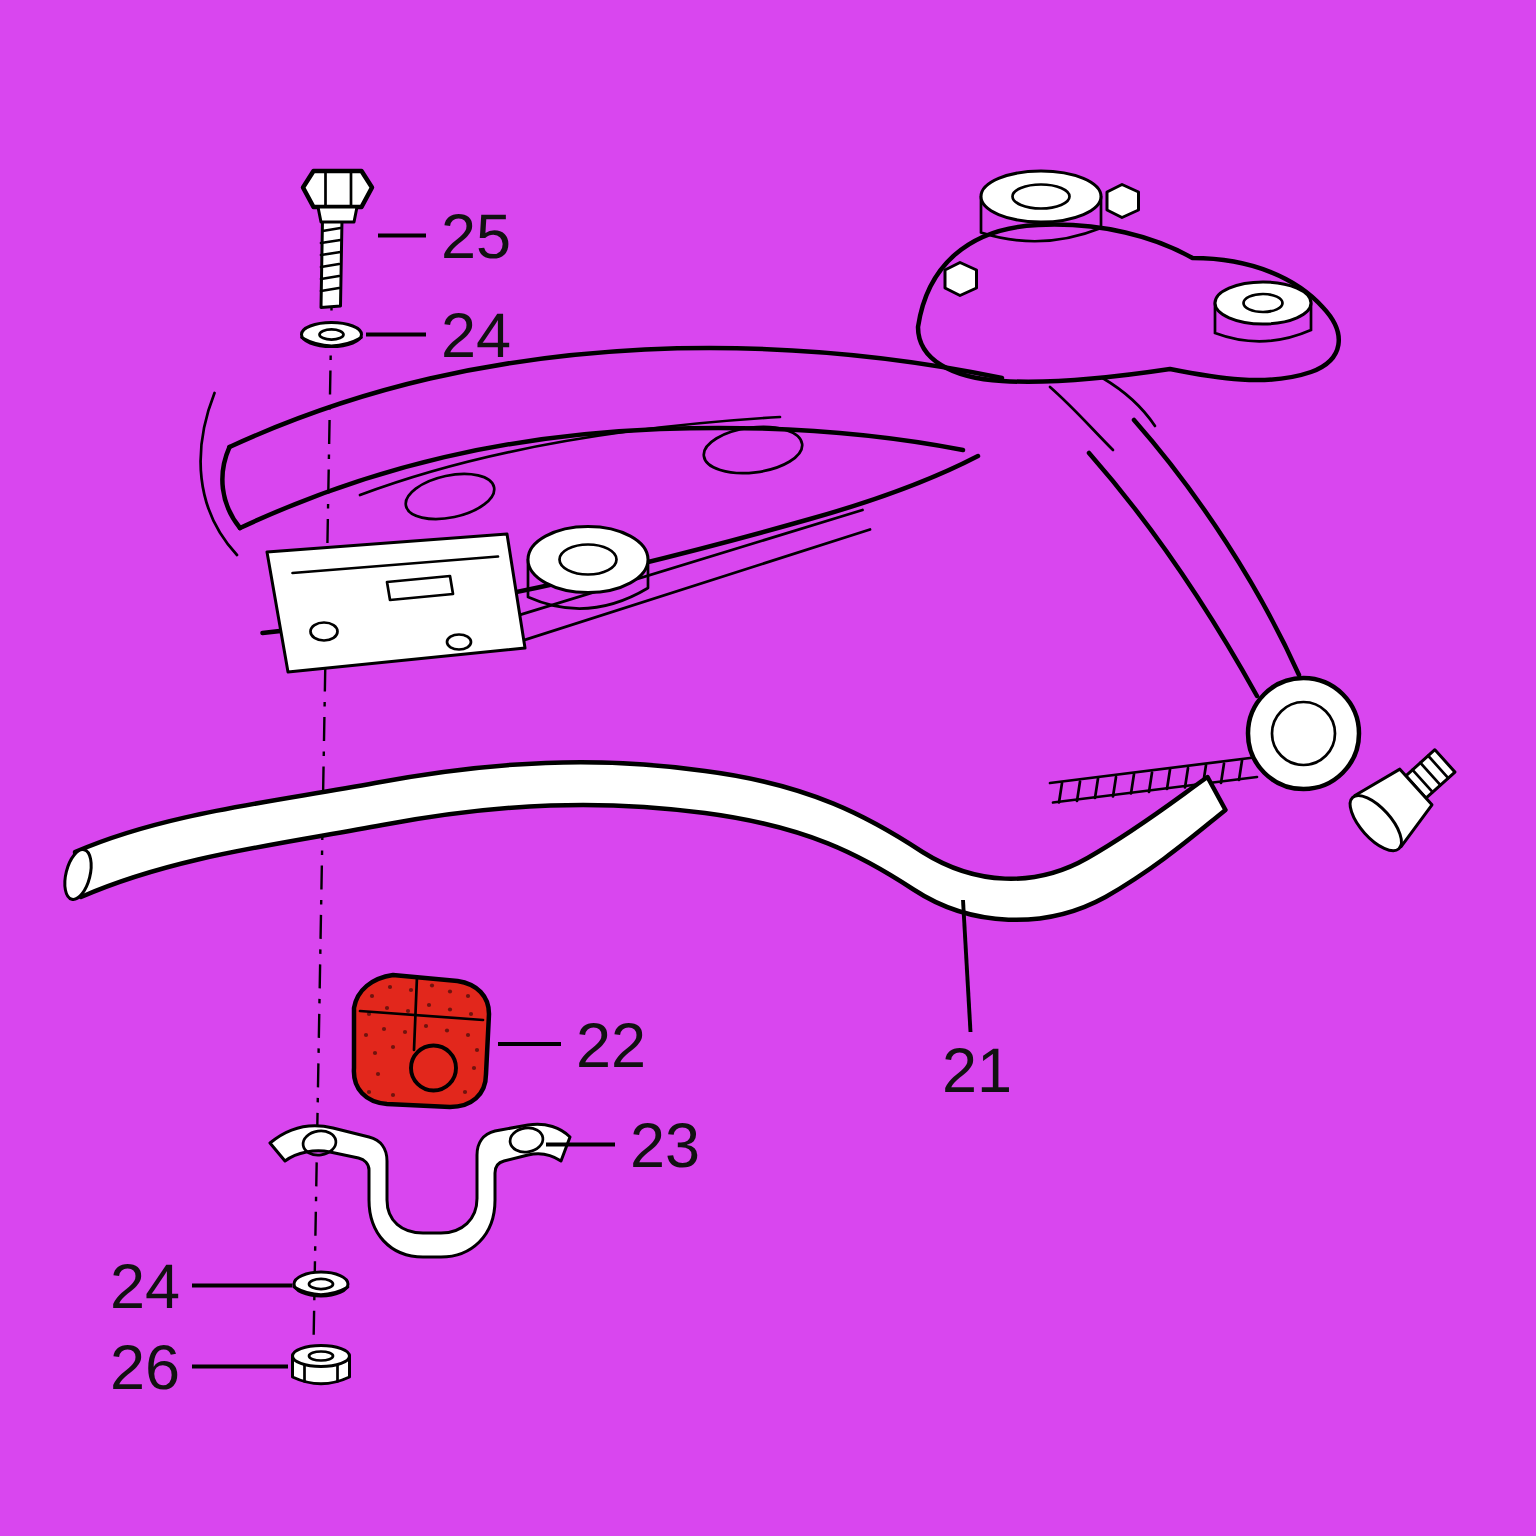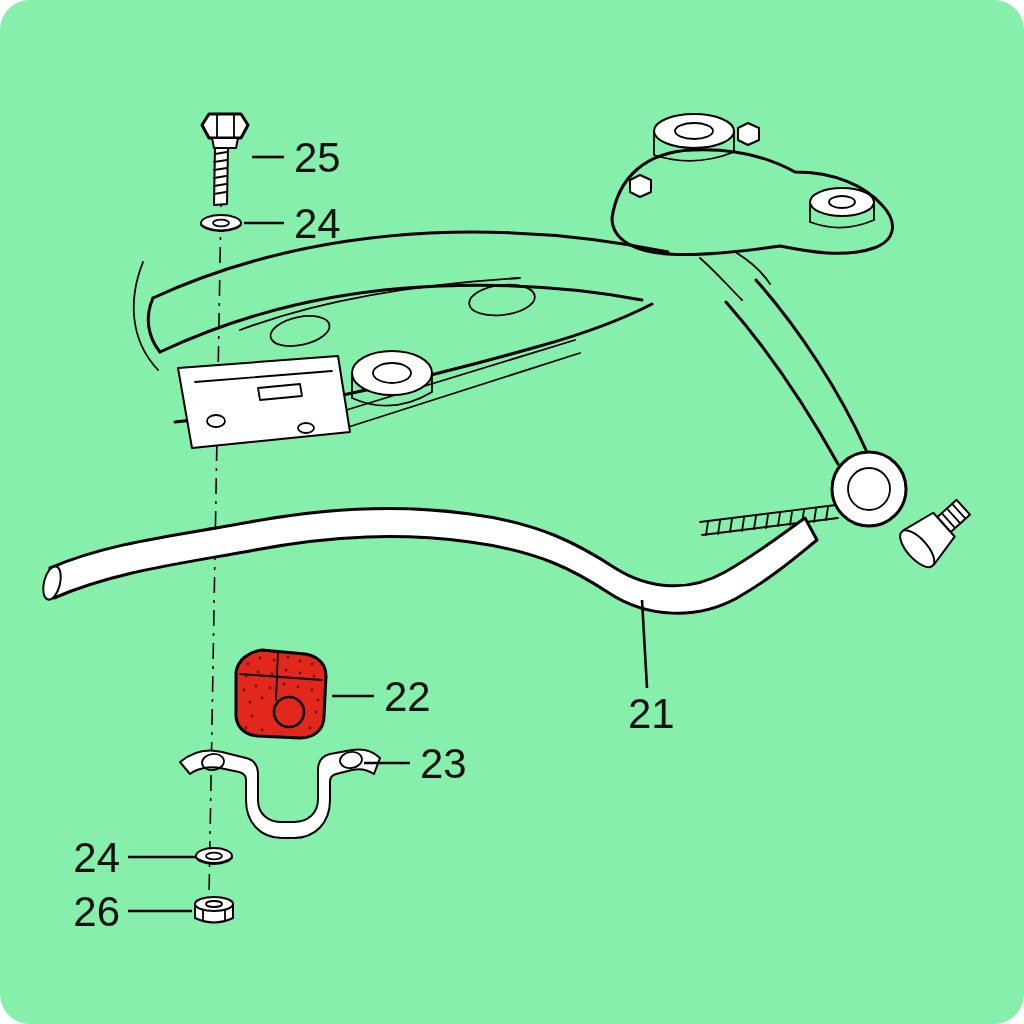--- a/index.html
+++ b/index.html
@@ -1,22 +1,21 @@
 <!DOCTYPE html>
 <html><head>
 <meta charset="utf-8">
 <style>
   html,body{margin:0;padding:0;background:#ffffff;}
   .canvas{
     position:relative;
     width:1024px;height:1024px;
-    background:#86efac;
+    background:#d946ef;
     overflow:hidden;
     font-family:"Liberation Sans", sans-serif;
-    border-radius:30px;
   }
   svg{position:absolute;left:0;top:0;}
   .outline{fill:none;stroke:#000;stroke-width:3;stroke-linecap:round;stroke-linejoin:round;}
   .outline-thin{fill:none;stroke:#000;stroke-width:1.8;stroke-linecap:round;stroke-linejoin:round;}
   .white-fill{fill:#fff;stroke:#000;stroke-width:3;stroke-linejoin:round;}
   .white-fill-thin{fill:#fff;stroke:#000;stroke-width:2;stroke-linejoin:round;}
   .leader{stroke:#000;stroke-width:2.6;fill:none;}
   .centerline{stroke:#000;stroke-width:1.6;fill:none;stroke-dasharray:16 7 3 7;}
   .part-label{
     font-family:"Liberation Sans", sans-serif;

